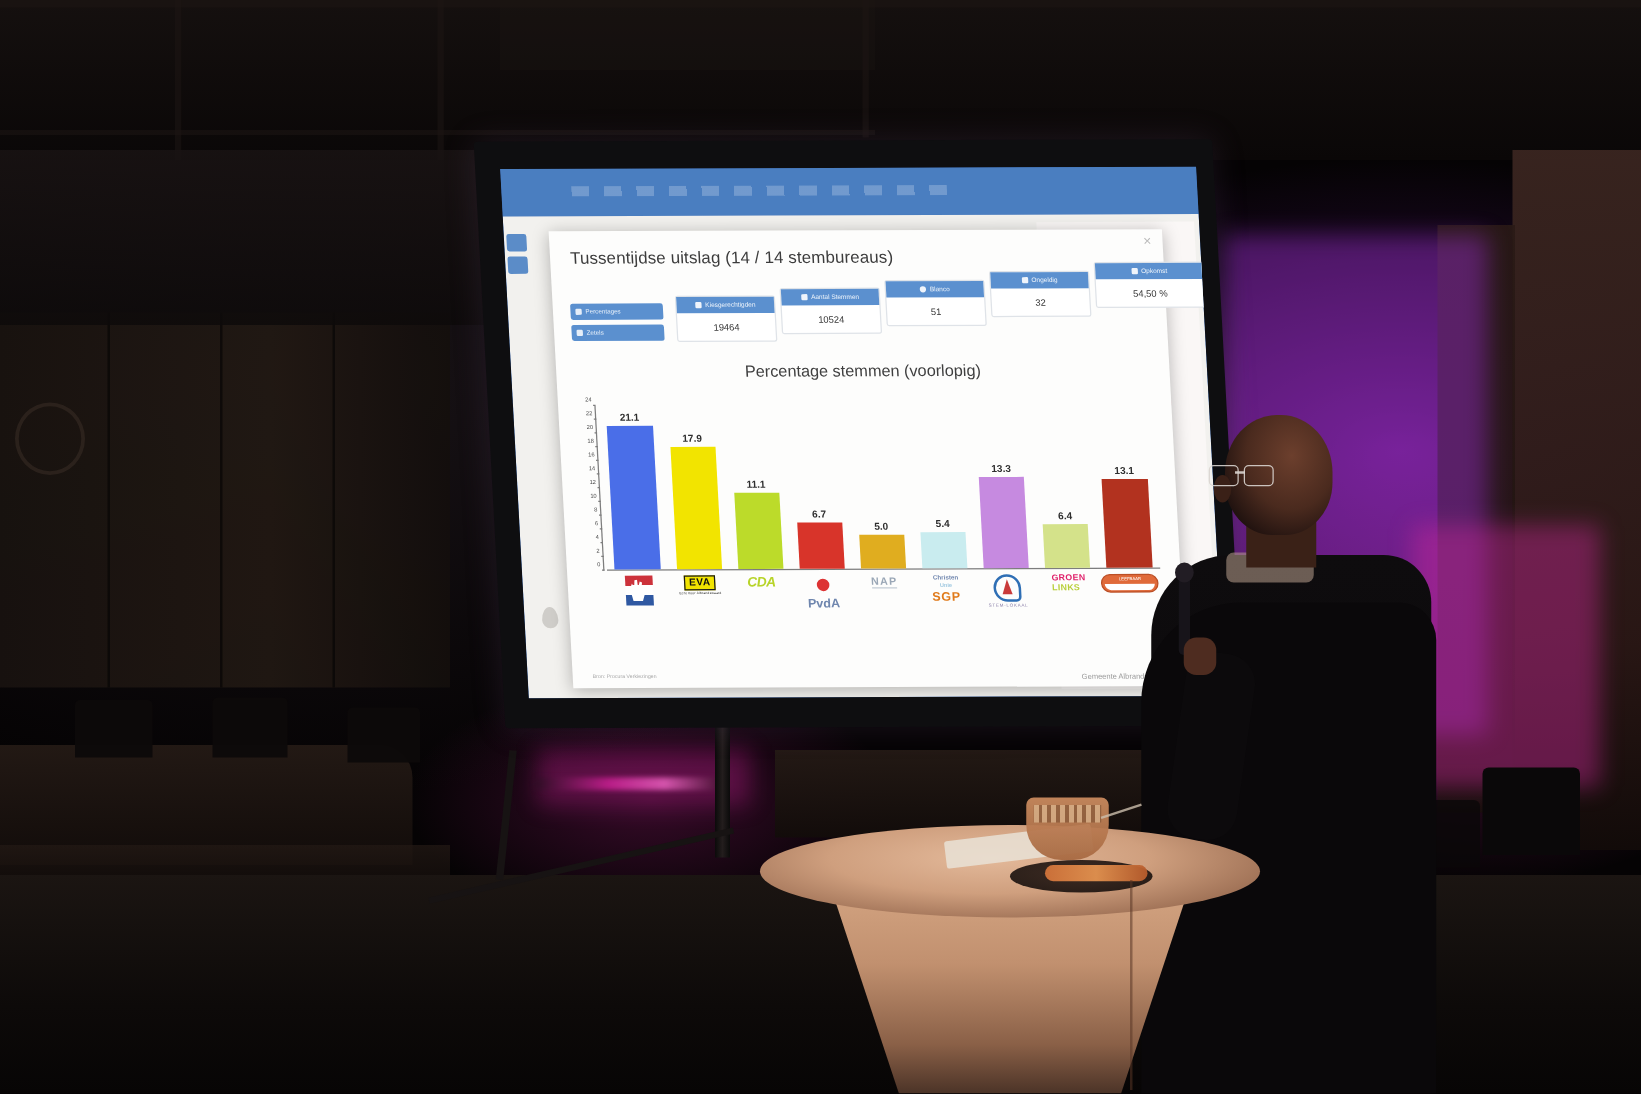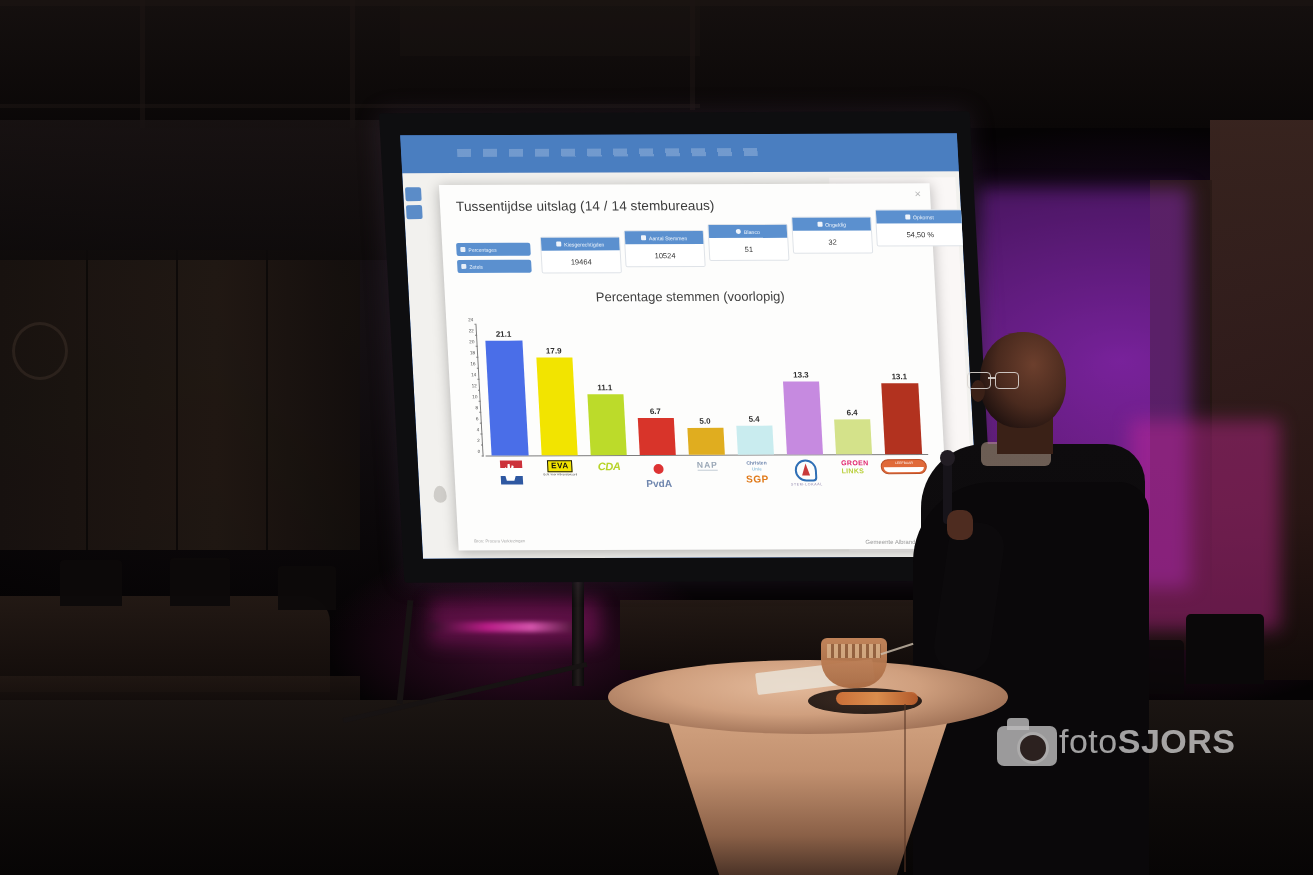--- a/index.html
+++ b/index.html
@@ -486,22 +486,14 @@
     <div class="tbl-skirt"></div>
     <div class="tbl-top"></div>
     <div class="tbl-paper"></div>
     <div class="tbl-plate"></div>
     <div class="tbl-snack"></div>
     <div class="tbl-bowl"></div>
     <div class="tbl-stick"></div>
     <div class="tbl-fold"></div>
   </div>
 
-  <div class="wm">
-    <div class="wm-cam">
-      <div class="bump"></div>
-        <div class="body"></div>
-        <div class="lens"></div>
-    </div>
-    <div class="wm-txt"><span>foto</span><span class="b">SJORS</span></div>
-  </div>
 
 </div>
 
 </body></html>

